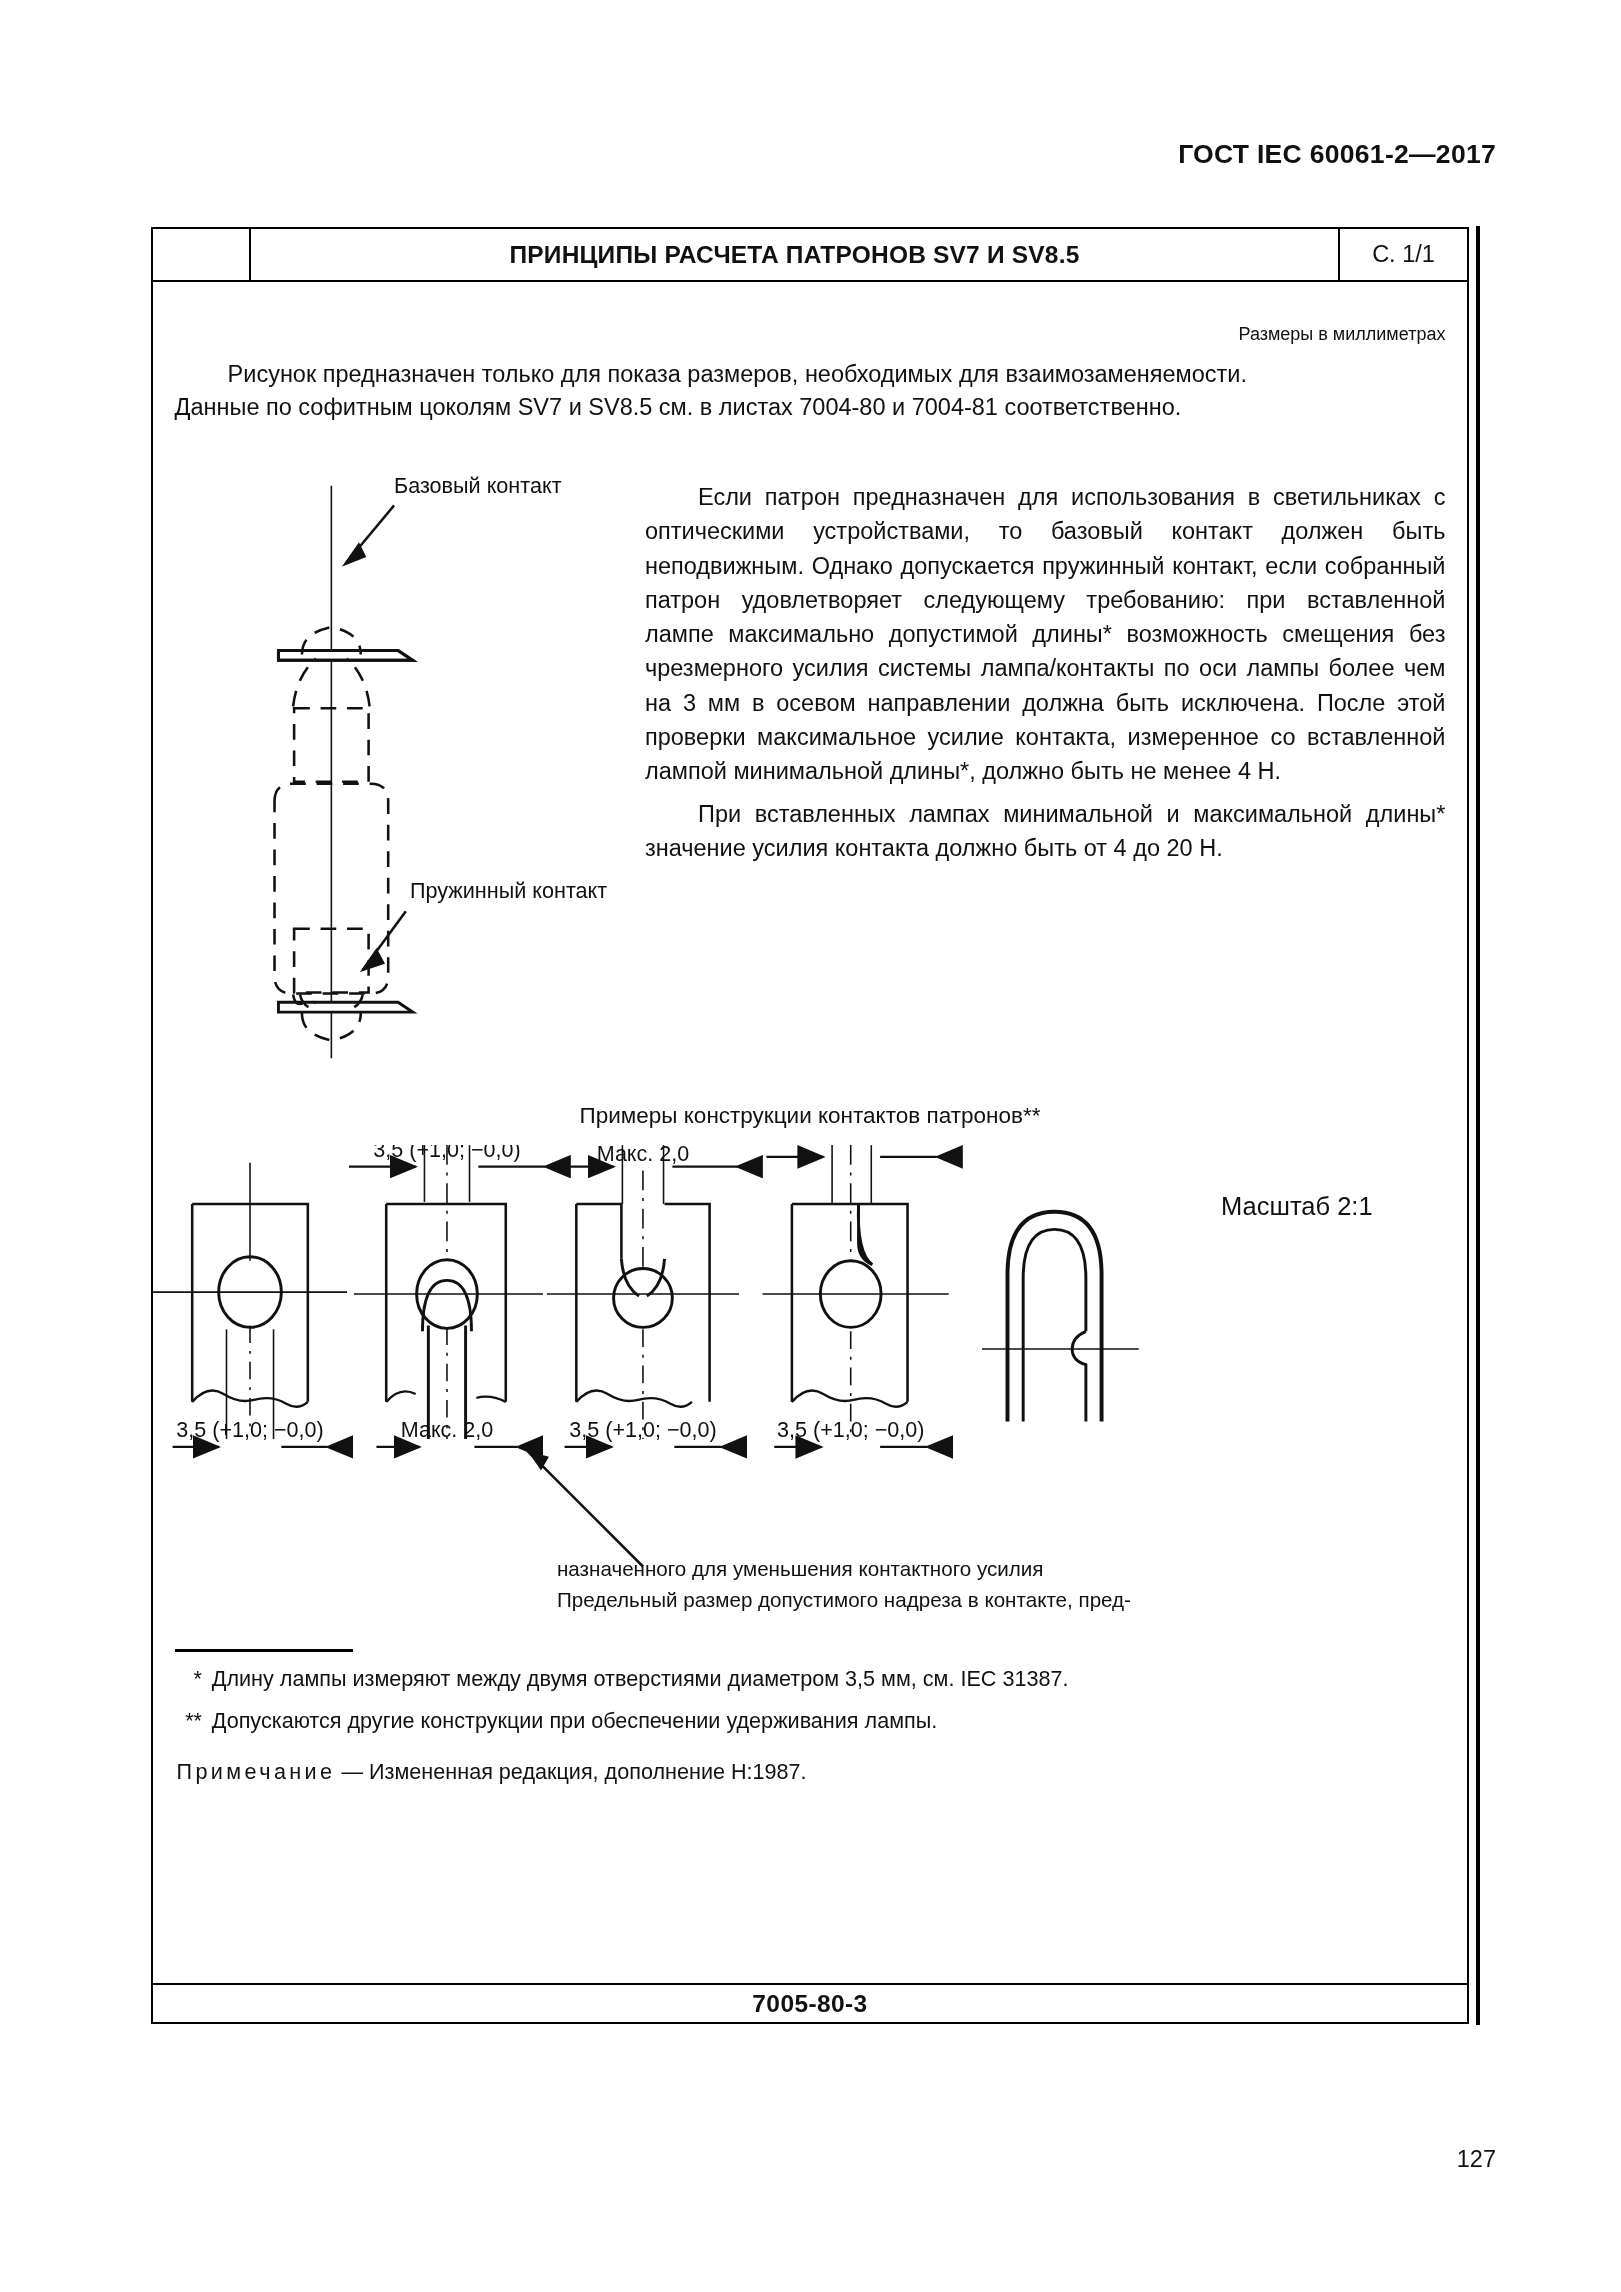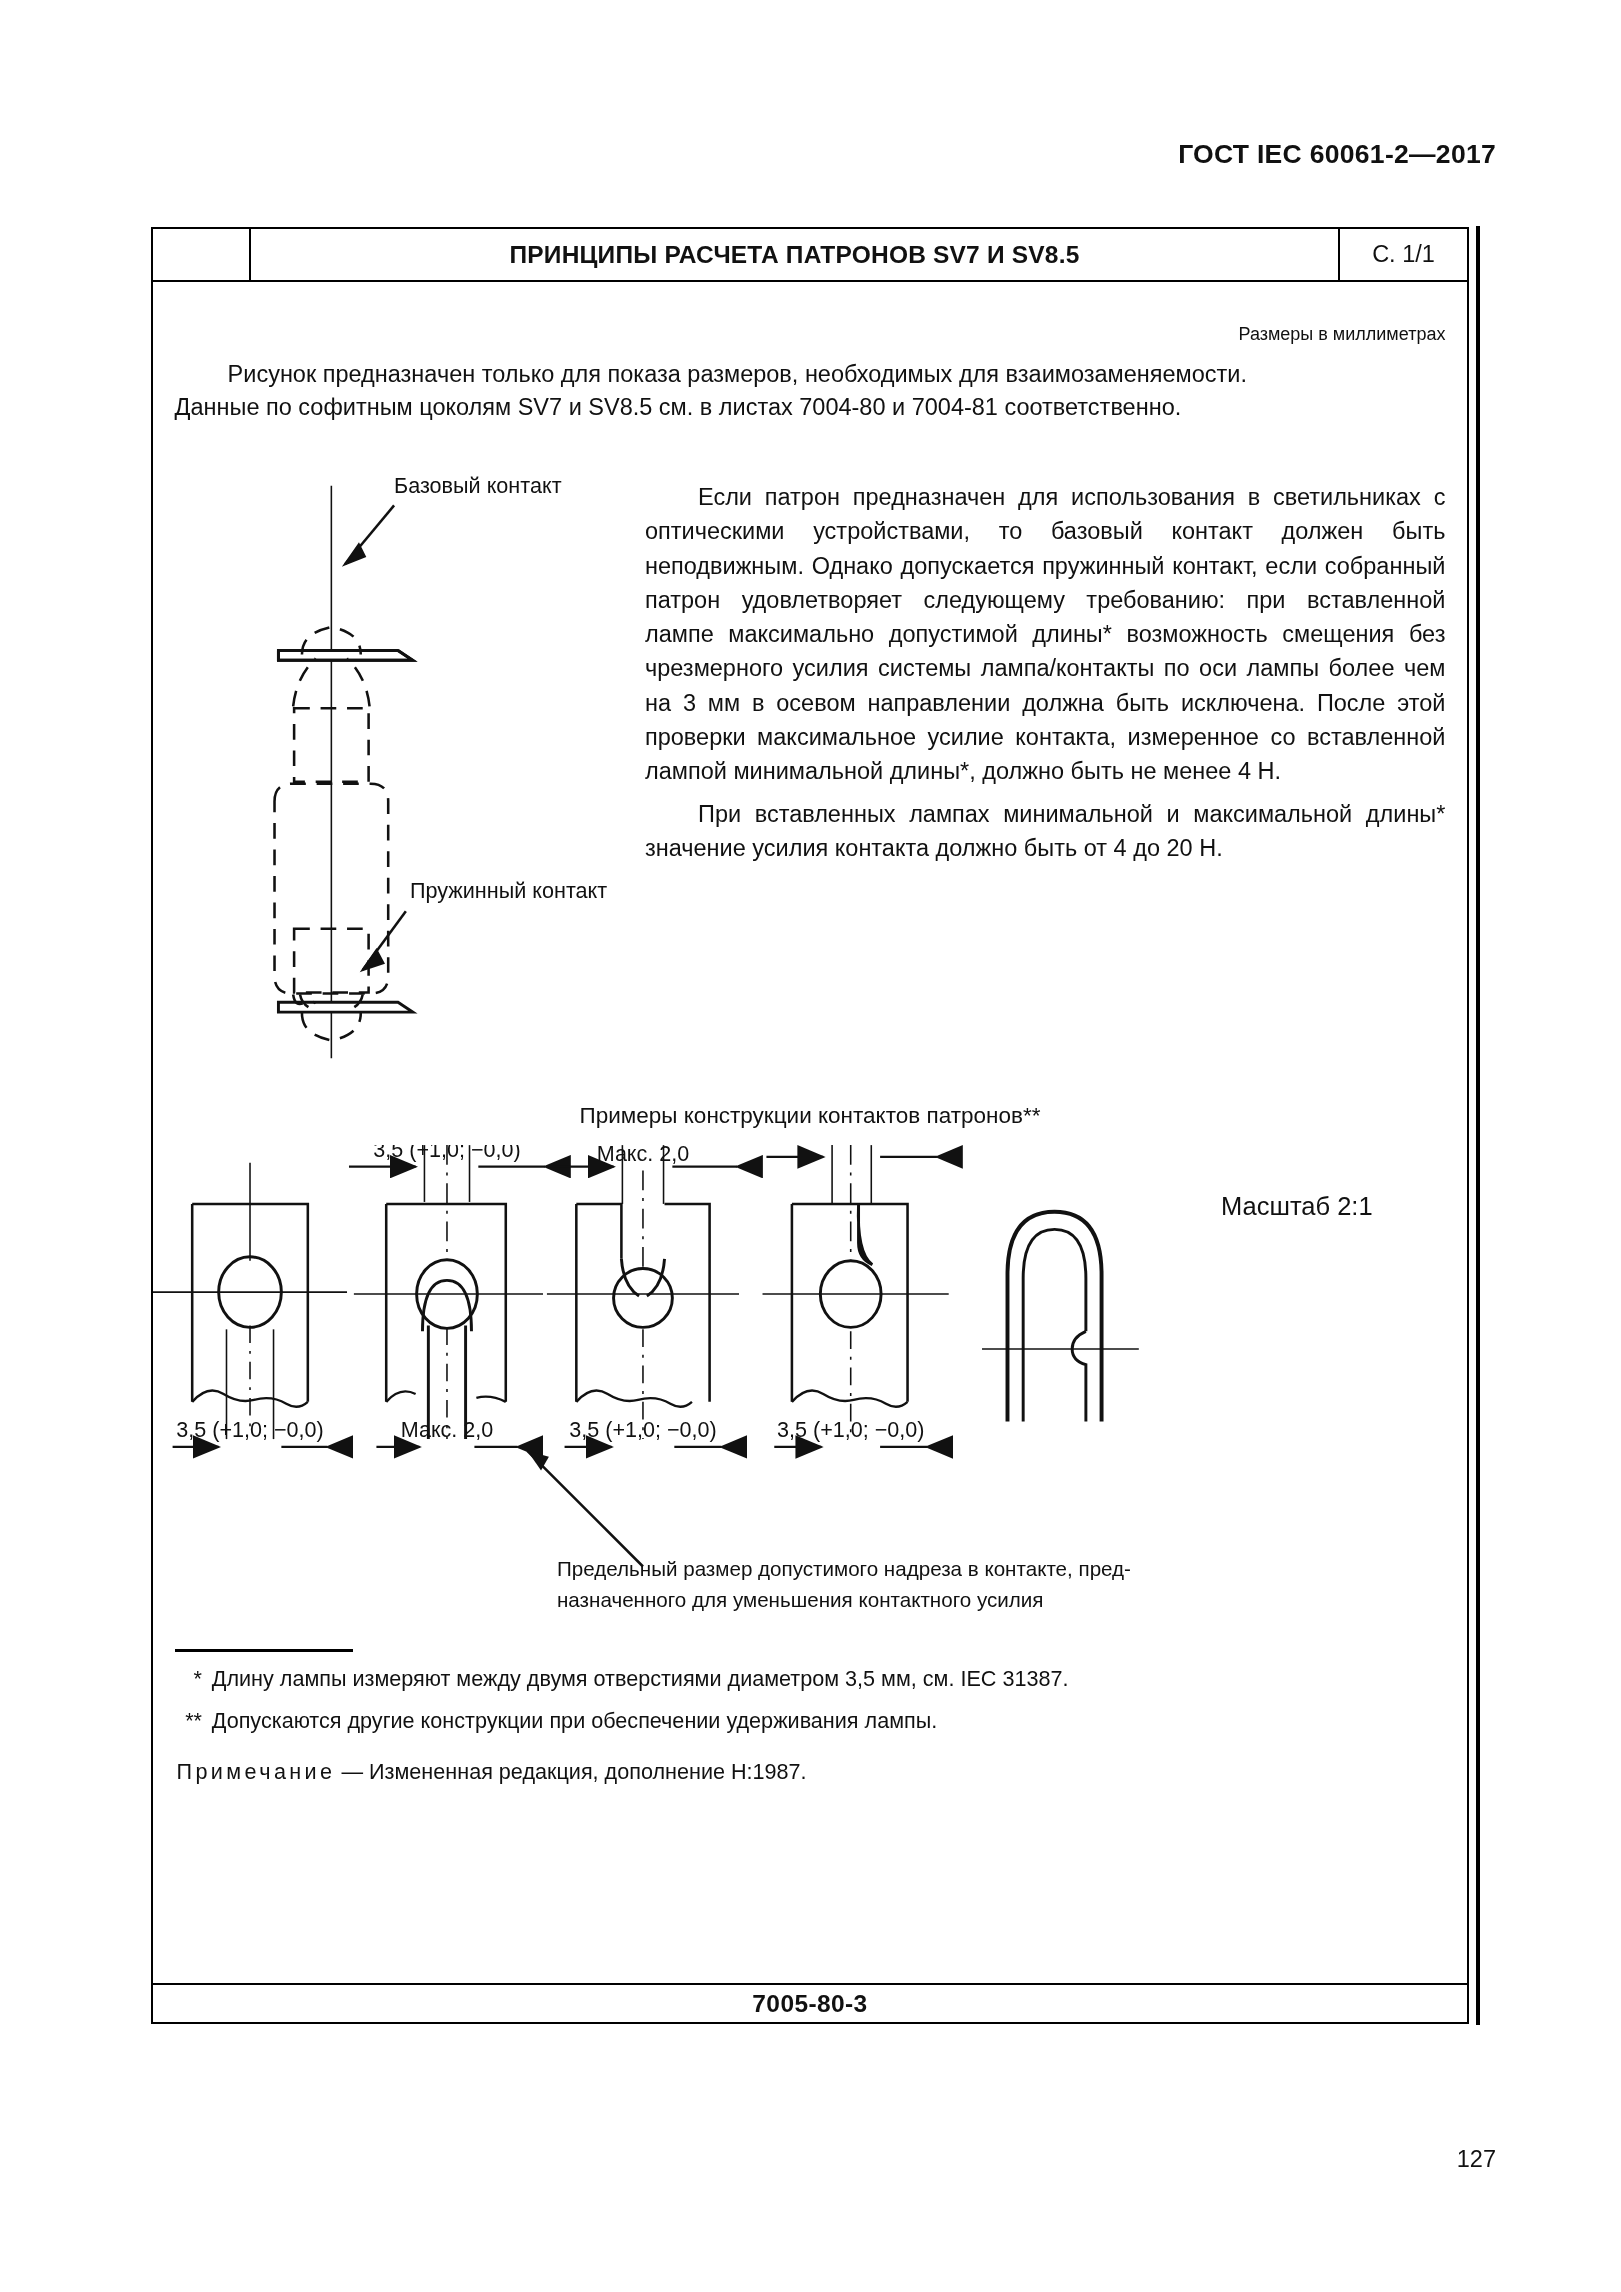--- a/index.html
+++ b/index.html
@@ -352,22 +352,22 @@
         <g>
           <line x1="500" y1="430" x2="382" y2="312" stroke="#111" stroke-width="2.6"></line>
           <polygon points="382,312 404,318 396,332" fill="#111"></polygon>
         </g>
       </svg>
 
       <div style="position:absolute; left:692px; top:-9.8px;" class="dim-text"></div>
     </div>
 
     <div class="cutout-note">
+      <div>назначенного для уменьшения контактного усилия</div>
       <div>Предельный размер допустимого надреза в контакте, пред-</div>
-      <div>назначенного для уменьшения контактного усилия</div>
     </div>
 
     <div class="footrule"></div>
     <div class="footnotes">
       <div class="fn">
         <span class="fn-mark">*</span>
         <span>Длину лампы измеряют между двумя отверстиями диаметром 3,5 мм, см. IEC 31387.</span>
       </div>
       <div class="fn">
         <span class="fn-mark">**</span>

